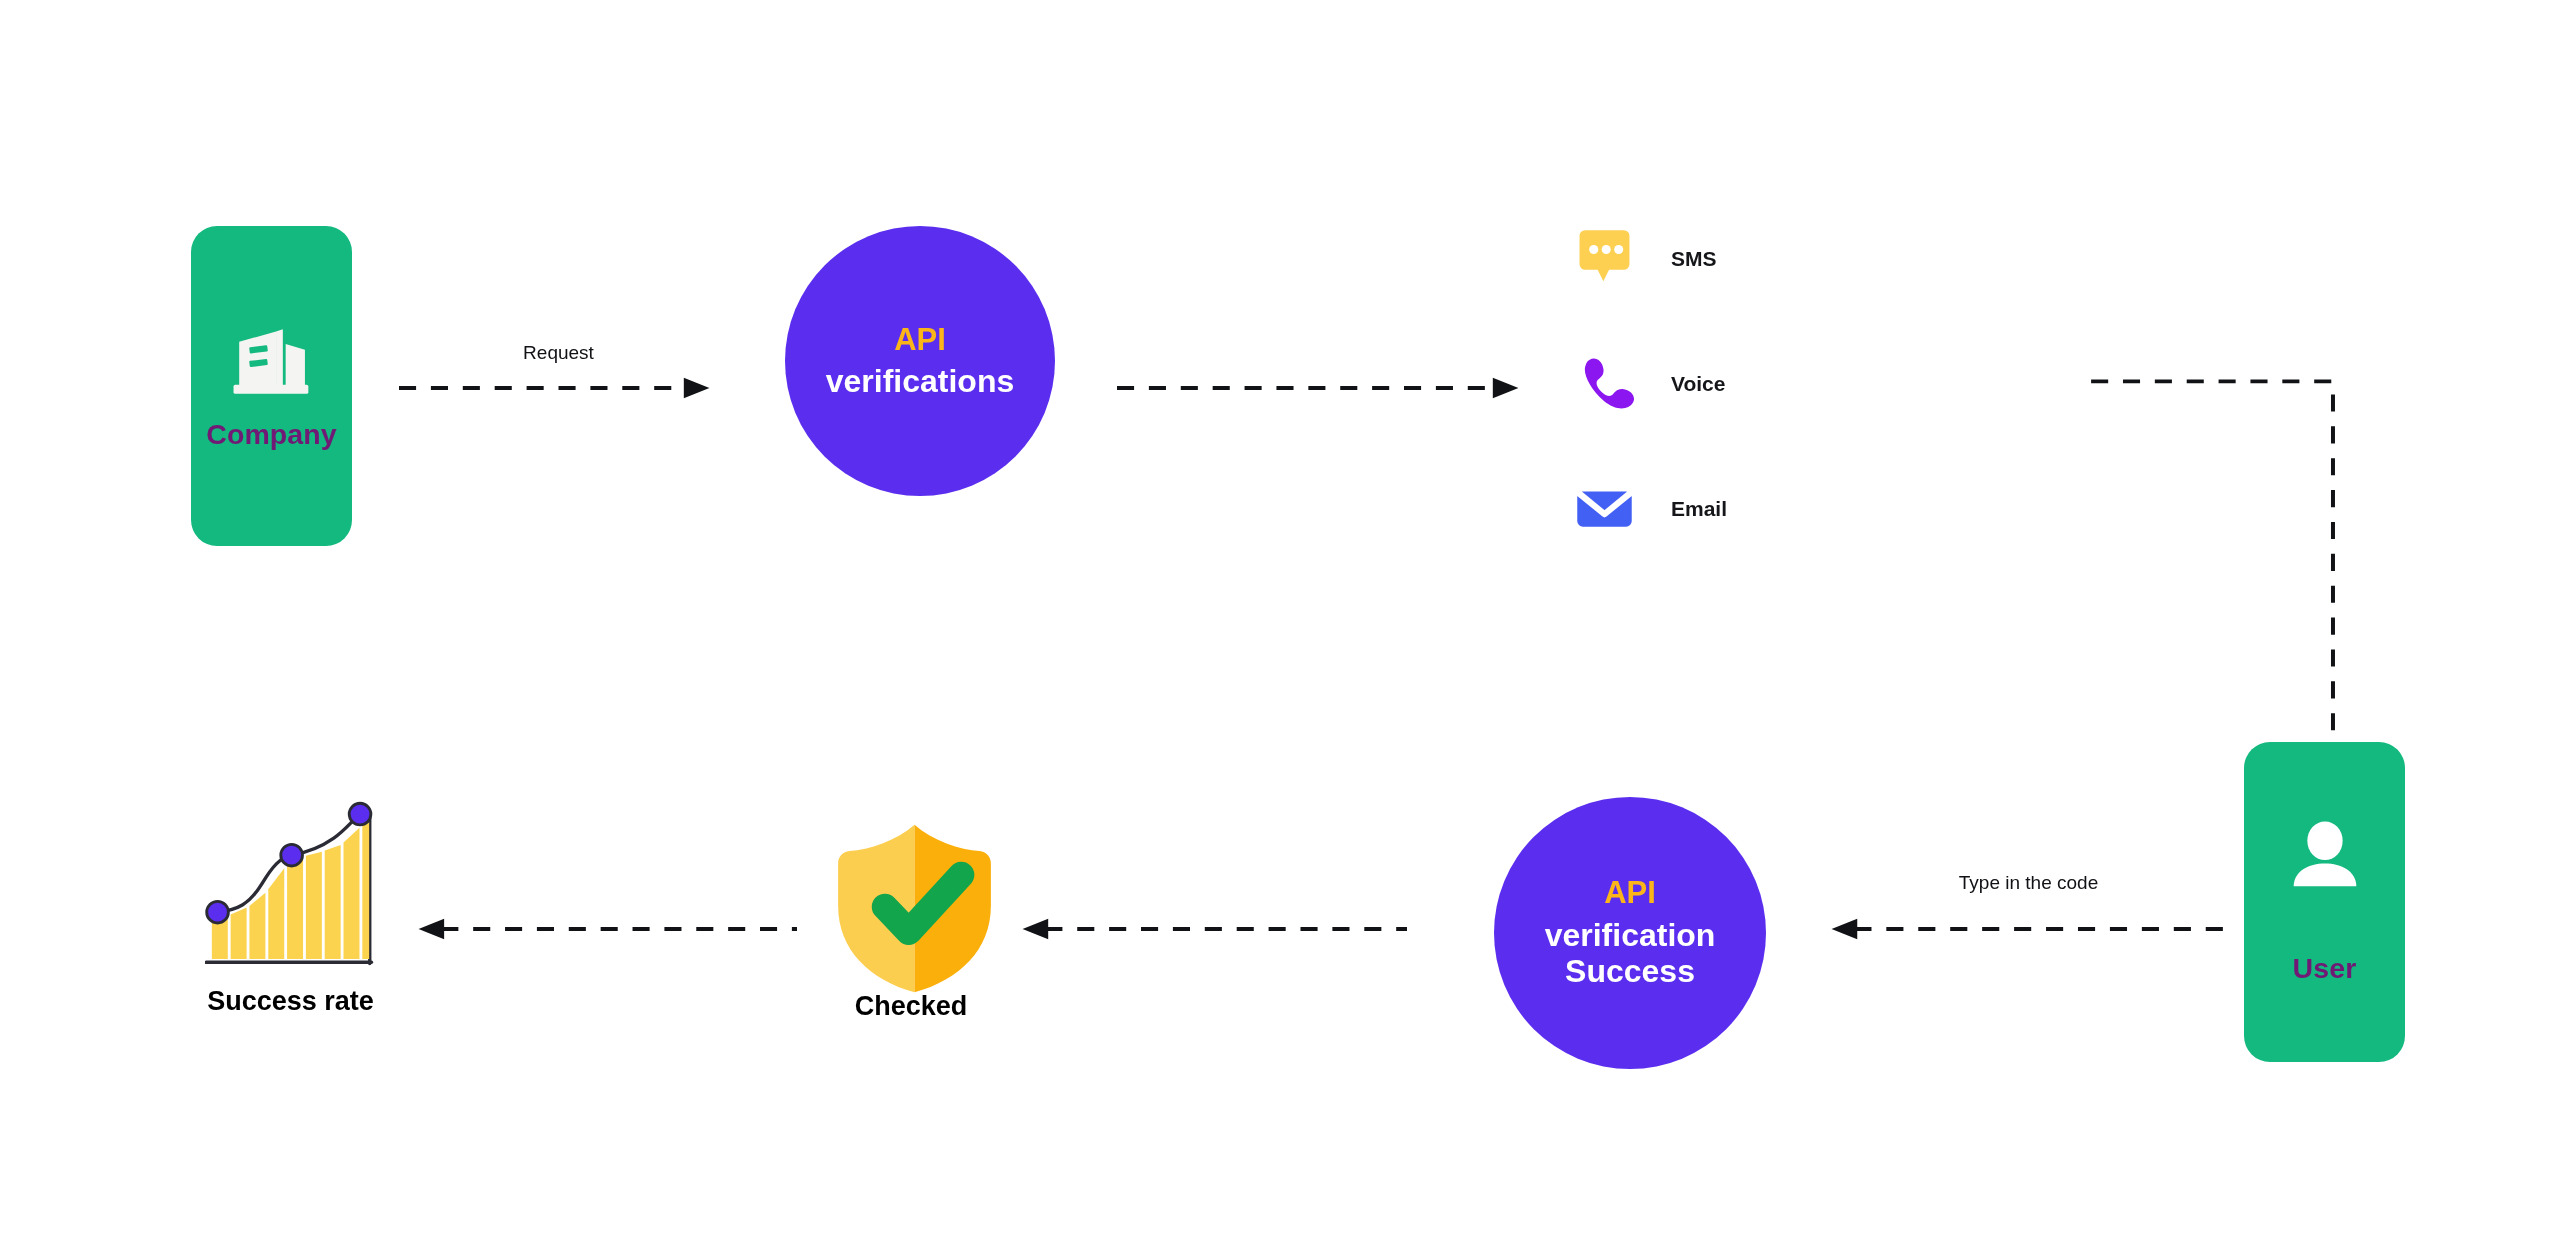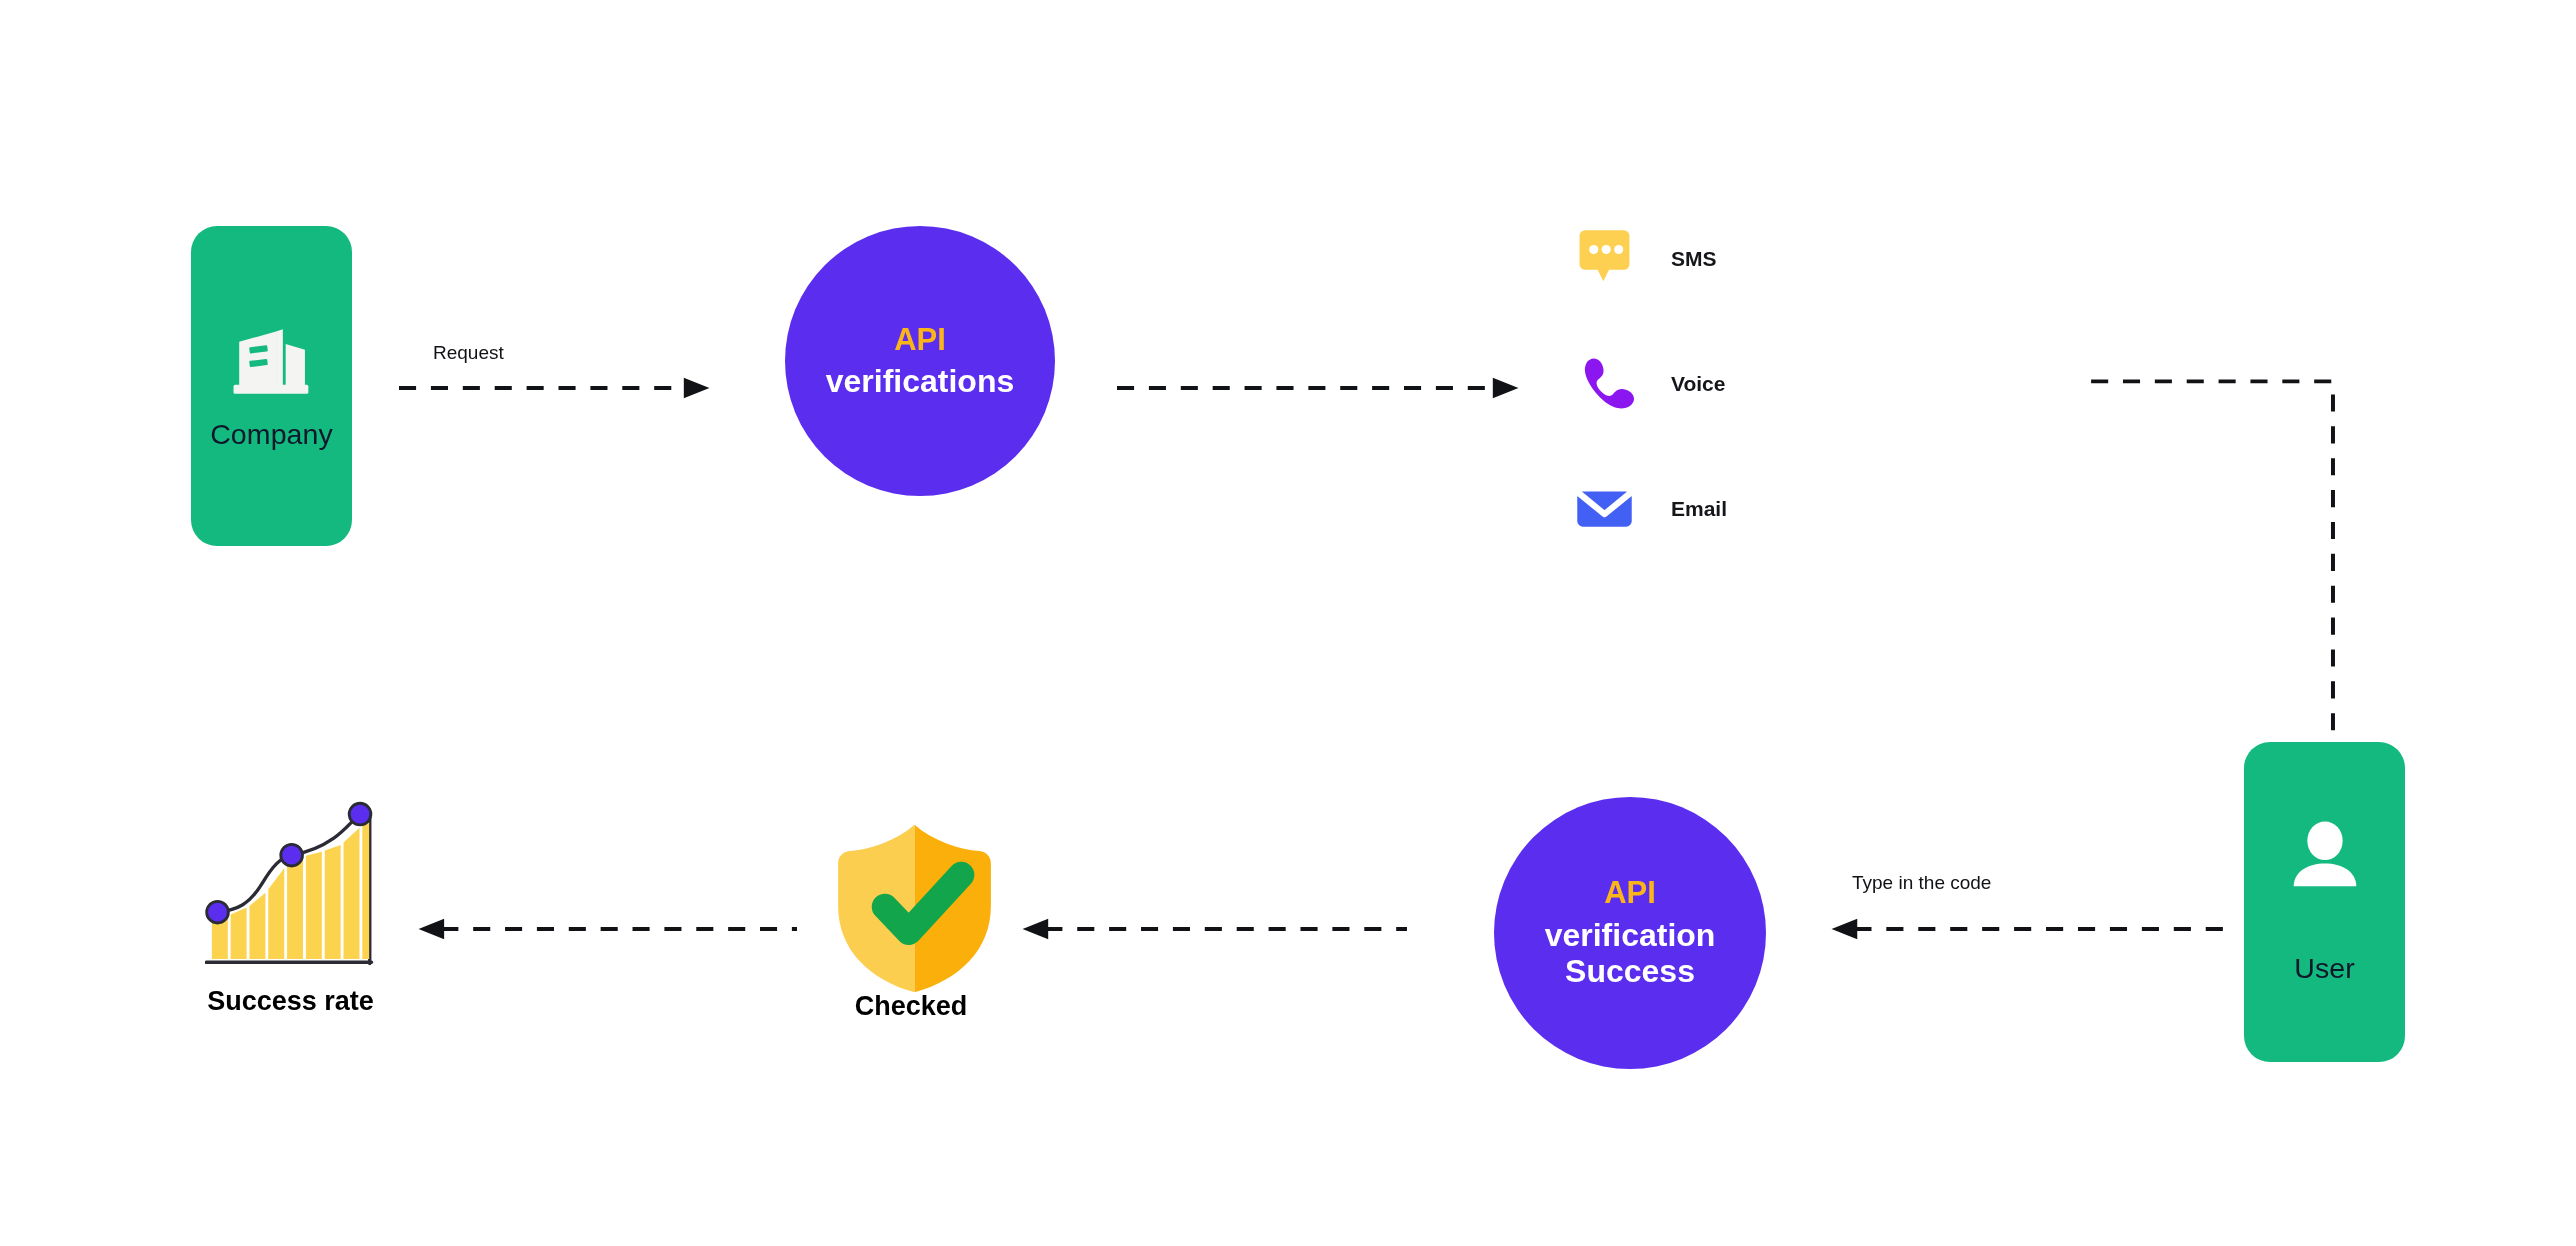--- a/index.html
+++ b/index.html
@@ -29,23 +29,23 @@
   .green-card {
     position: absolute;
     background: #14B97F;
     border-radius: 26px;
     display: flex;
     flex-direction: column;
     align-items: center;
     justify-content: center;
   }
   .card-label {
-    color: #0f172a;
+    color: #701a75;
     font-size: 28.5px;
-    font-weight: normal;
+    font-weight: bold;
     letter-spacing: 0.1px;
     text-align: center;
   }
   .card-icon { display: block; }
 
   
   .purple-circle {
     position: absolute;
     background: #5B2EEF;
     border-radius: 50%;
@@ -94,21 +94,21 @@
   
   .connector { position: absolute; overflow: visible; }
 
   
   .arrow-caption {
     position: absolute;
     color: #111216;
     font-size: 19px;
     font-weight: normal;
     white-space: nowrap;
-    text-align: left;
+    text-align: center;
   }
 
   
   .figure-caption {
     position: absolute;
     color: #000000;
     font-size: 27px;
     font-weight: bold;
     white-space: nowrap;
     text-align: center;

